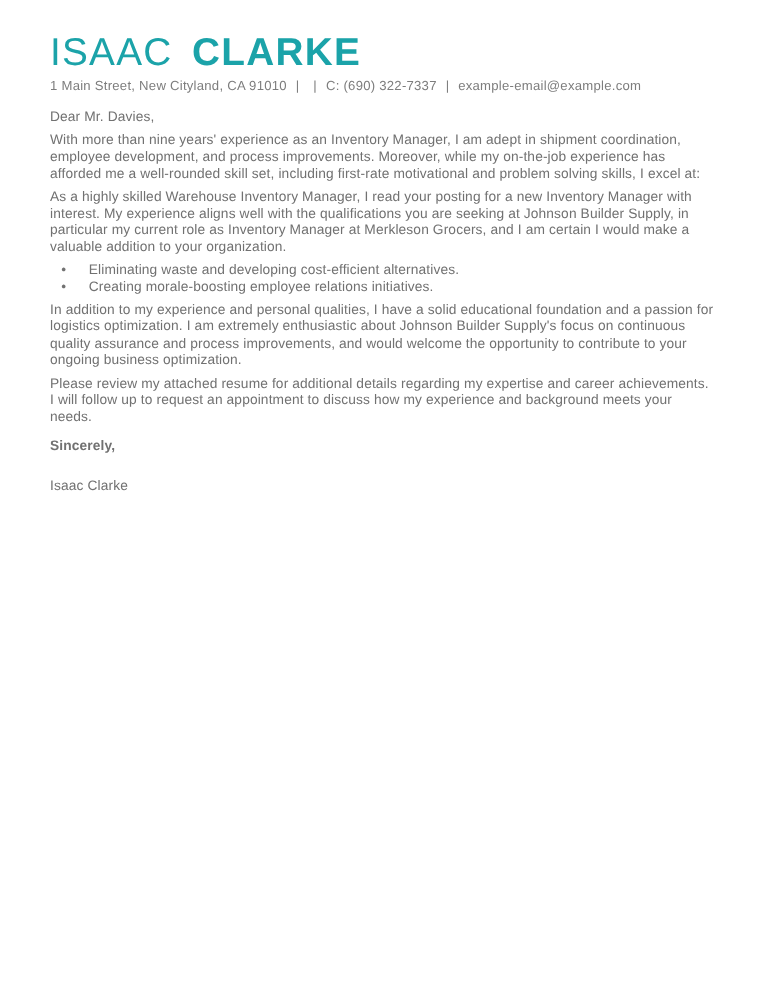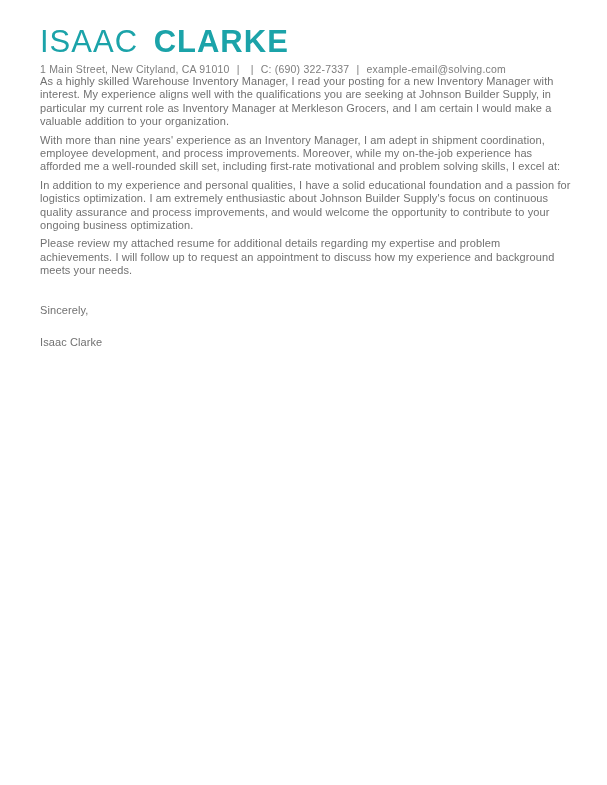--- a/index.html
+++ b/index.html
@@ -59,55 +59,58 @@
     line-height: 13.4px;
     letter-spacing: 0.1px;
   }
   ul.skills li::before {
     content: "\2022";
     position: absolute;
     left: 9px;
     top: 0;
     font-size: 11px;
   }
-  p.valediction { margin-top: 26px; }
+  p.valediction { margin-top: 10px; font-weight: bold; }
   p.signature   { margin-top: 19px; }
 </style>
 </head>
 <body>
 
 <div class="page">
 
   <header>
     <h1 class="name">
       <span class="first">ISAAC</span>
       <span class="last">CLARKE</span>
     </h1>
     <div class="contact">
       <span>1 Main Street, New Cityland, CA 91010</span>
       <span class="sep">|</span>
       <span class="sep">|</span>
       <span>C: (690) 322-7337</span>
       <span class="sep">|</span>
-      <span>example-email@solving.com</span>
+      <span>example-email@example.com</span>
     </div>
   </header>
 
   <main class="body-text">
+    <p class="salutation">Dear Mr. Davies,</p>
+
+    <p>With more than nine years' experience as an Inventory Manager, I am adept in shipment coordination, employee development, and process improvements. Moreover, while my on-the-job experience has afforded me a well-rounded skill set, including first-rate motivational and problem solving skills, I excel at:</p>
 
     <p>As a highly skilled Warehouse Inventory Manager, I read your posting for a new Inventory Manager with interest. My experience aligns well with the qualifications you are seeking at Johnson Builder Supply, in particular my current role as Inventory Manager at Merkleson Grocers, and I am certain I would make a valuable addition to your organization.</p>
 
-    <p>With more than nine years' experience as an Inventory Manager, I am adept in shipment coordination, employee development, and process improvements. Moreover, while my on-the-job experience has afforded me a well-rounded skill set, including first-rate motivational and problem solving skills, I excel at:</p>
-
     <ul class="skills">
+      <li>Eliminating waste and developing cost-efficient alternatives.</li>
+      <li>Creating morale-boosting employee relations initiatives.</li>
     </ul>
 
     <p>In addition to my experience and personal qualities, I have a solid educational foundation and a passion for logistics optimization. I am extremely enthusiastic about Johnson Builder Supply's focus on continuous quality assurance and process improvements, and would welcome the opportunity to contribute to your ongoing business optimization.</p>
 
-    <p>Please review my attached resume for additional details regarding my expertise and problem achievements. I will follow up to request an appointment to discuss how my experience and background meets your needs.</p>
+    <p>Please review my attached resume for additional details regarding my expertise and career achievements. I will follow up to request an appointment to discuss how my experience and background meets your needs.</p>
 
 
     <p class="valediction">Sincerely,</p>
 
     <p class="signature">Isaac Clarke</p>
   </main>
 
 </div>
 
 </body></html>

